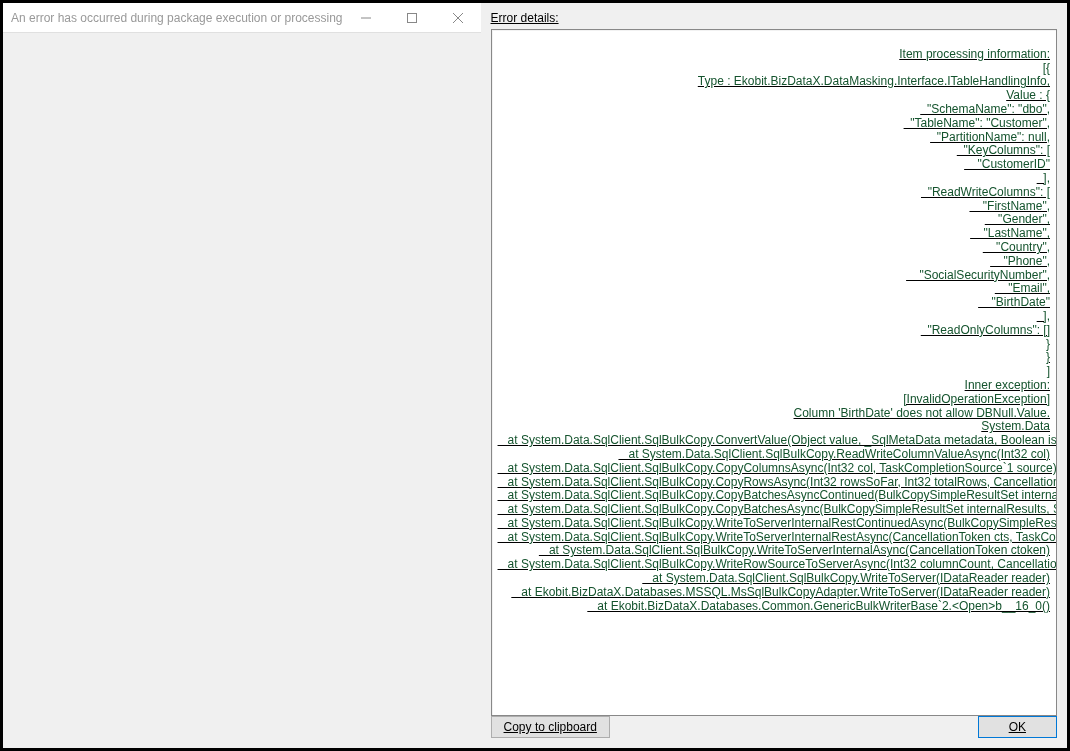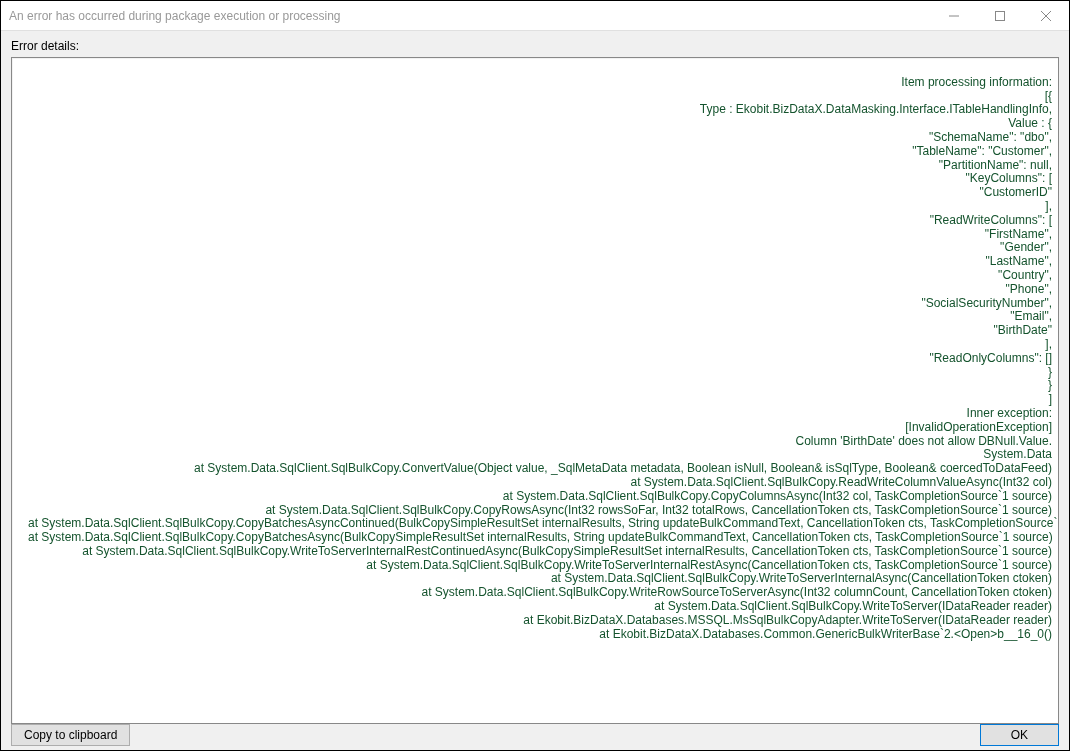--- a/index.html
+++ b/index.html
@@ -12,23 +12,22 @@
       font-size: 12px;
       background: #f0f0f0;
       width: 1070px;
       height: 751px;
       overflow: hidden;
     }
     .window {
       width: 100%;
       height: 100%;
       background: #f0f0f0;
-      border: 1px solid #000000;
-      display: flex;
-      flex-direction: column;
+      border: 3px solid #000000;
+      display: flex;
     }
     .titlebar {
       height: 30px;
       background: #ffffff;
       display: flex;
       align-items: center;
       padding-left: 8px;
       color: #999;
       font-size: 12px;
       border-bottom: 1px solid #e0e0e0;
@@ -53,22 +52,23 @@
       width: 10px;
       height: 10px;
       stroke: #888;
       fill: none;
       stroke-width: 1;
     }
     .content {
       flex: 1;
       display: flex;
       flex-direction: column;
-      padding: 8px 10px 4px 10px;
+      padding: 8px 10px 10px 10px;
       overflow: hidden;
+      text-decoration: underline;
     }
     .label {
       font-size: 12px;
       color: #000;
       margin-bottom: 4px;
     }
     .textarea-wrap {
       flex: 1;
       border: 1px solid #888;
       background: #fff;

